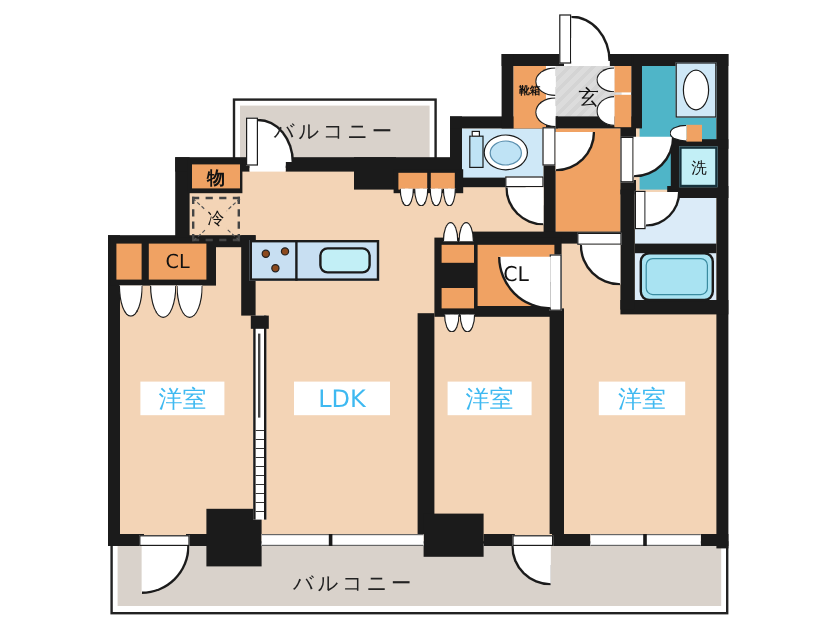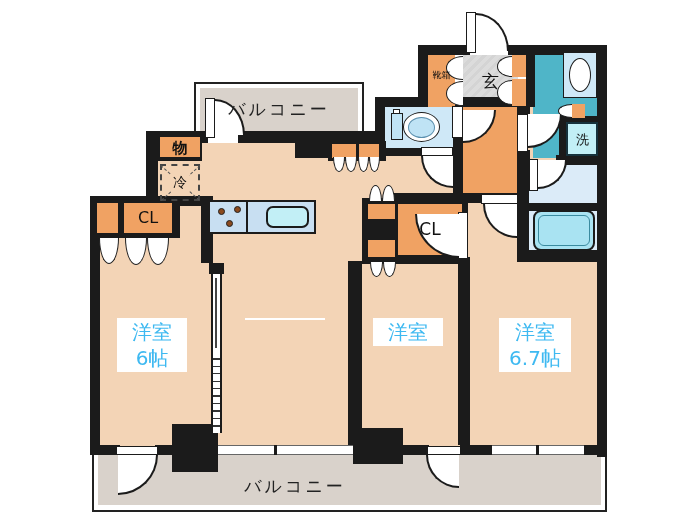--- a/index.html
+++ b/index.html
@@ -182,31 +182,30 @@
   <div class="a wall" style="left:274px;top:445px;width:3px;height:10px"></div>
   <div class="a win" style="left:492px;top:445px;width:92px;height:10px"></div>
   <div class="a wall" style="left:536px;top:445px;width:3px;height:10px"></div>
 
   <div class="a blabel" style="left:219px;top:98px;width:120px">バルコニー</div>
   <div class="a blabel" style="left:235px;top:475px;width:120px">バルコニー</div>
   <div class="a slabel" style="left:162px;top:139px;width:36px;font-size:15px;font-weight:bold">物</div>
   <div class="a slabel" style="left:171px;top:174px;width:18px;font-size:14px;background:var(--floor)">冷</div>
   <div class="a slabel" style="left:131px;top:208px;width:34px;font-size:16px">CL</div>
   <div class="a slabel" style="left:412px;top:219px;width:36px;font-size:17px">CL</div>
-  <div class="a slabel" style="left:429px;top:69px;width:25px;font-size:9px;font-weight:normal">靴箱</div>
+  <div class="a slabel" style="left:429px;top:69px;width:25px;font-size:9px;font-weight:bold">靴箱</div>
   <div class="a slabel" style="left:481px;top:70px;width:19px;font-size:17px">玄</div>
   <div class="a slabel" style="left:574px;top:131px;width:17px;font-size:13px">洗</div>
 
   <div class="a rlabel" style="left:117px;top:318px;width:70px">
     <div>洋室</div>
-    <div>6帖</div>
   </div>
   <div class="a rlabel" style="left:245px;top:318px;width:80px">
+    <div>LDK</div>
   </div>
   <div class="a rlabel" style="left:373px;top:318px;width:70px">
     <div>洋室</div>
   </div>
   <div class="a rlabel" style="left:499px;top:318px;width:72px">
     <div>洋室</div>
-    <div>6.7帖</div>
   </div>
 
 </div>
 
 </body></html>

